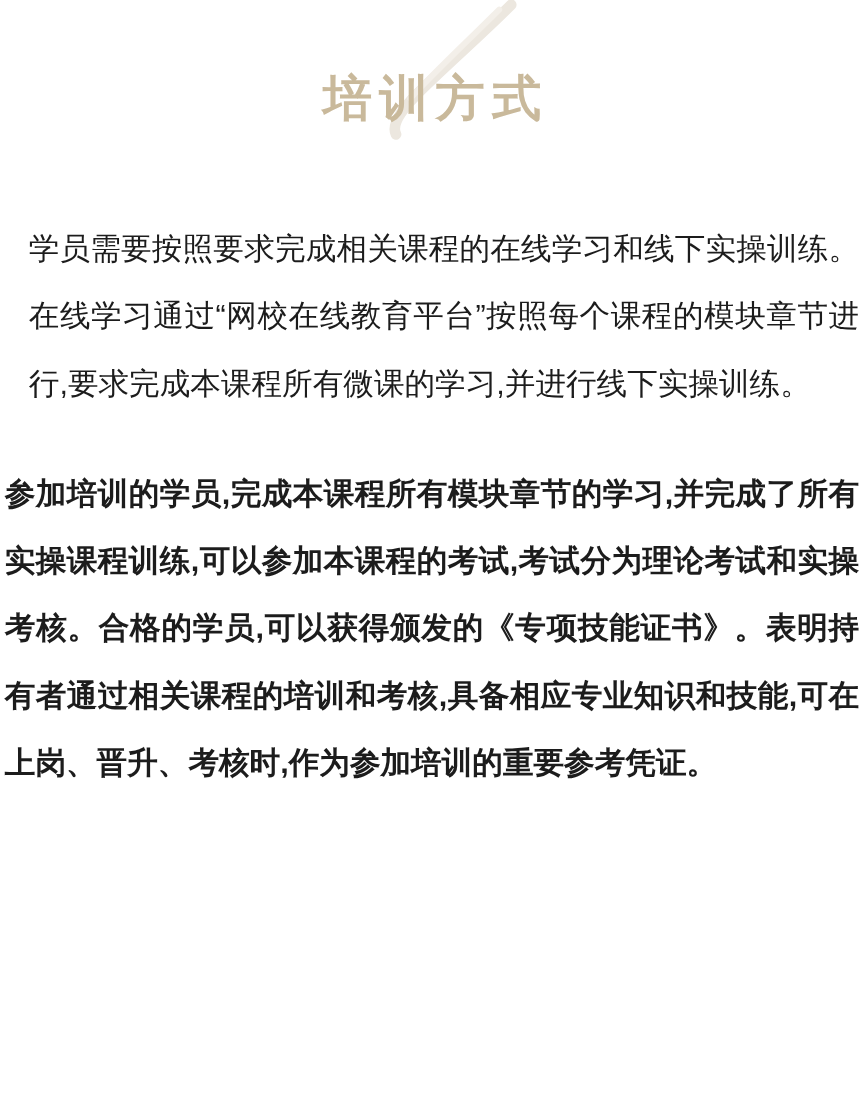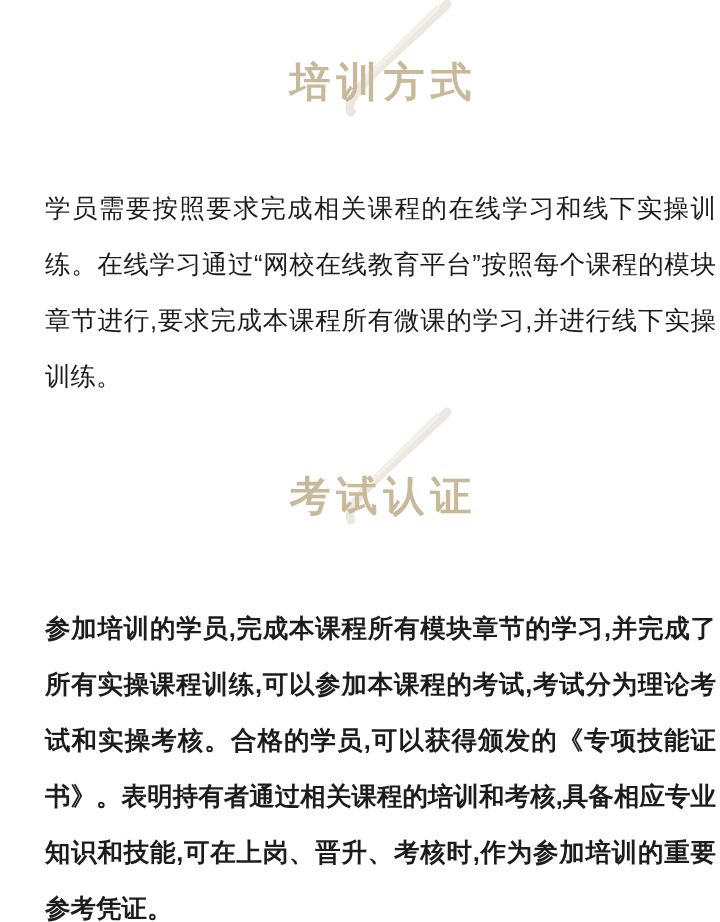--- a/index.html
+++ b/index.html
@@ -13,21 +13,20 @@
     font-family: "Liberation Sans", "DejaVu Sans", sans-serif;
     color: #1a1a1a;
     overflow: hidden;
     position: relative;
   }
   .page {
     width: 720px;
     height: 922px;
     position: relative;
     box-sizing: border-box;
-    padding-left: 41px;
   }
 
   
   .section-head {
     position: relative;
     text-align: center;
     height: 150px;
   }
   .section-head.second {
     height: 160px;
@@ -67,20 +66,21 @@
     line-height: 56px;
     color: #1c1c1c;
     letter-spacing: 0px;
     text-align: justify;
     text-justify: inter-ideograph;
     padding: 0 4px;
     margin: 0;
   }
   .para.first {
     margin-top: 30px;
+    margin-left: 20px;
   }
   .para.second {
     margin-top: 36px;
     font-weight: bold;
   }
 </style>
 </head>
 <body>
 
 <div class="page">
@@ -90,25 +90,16 @@
       <svg width="260" height="150" viewBox="0 0 260 150" aria-hidden="true">
         <path d="M196 4 C170 30 140 56 118 78 C104 92 96 104 100 112" fill="none" stroke="#ece7df" stroke-width="9" stroke-linecap="round"></path>
         <path d="M186 8 C160 34 132 60 112 82" fill="none" stroke="#f3efe9" stroke-width="5" stroke-linecap="round"></path>
       </svg>
     </div>
     <div class="head-title">培训方式</div>
   </div>
 
   <p class="para first">学员需要按照要求完成相关课程的在线学习和线下实操训练。在线学习通过“网校在线教育平台”按照每个课程的模块章节进行,要求完成本课程所有微课的学习,并进行线下实操训练。</p>
 
-  <div class="section-head second">
-    <div class="swoosh">
-      <svg width="260" height="160" viewBox="0 0 260 160" aria-hidden="true">
-        <path d="M196 8 C170 34 140 60 118 82 C104 96 96 108 100 116" fill="none" stroke="#ece7df" stroke-width="9" stroke-linecap="round"></path>
-        <path d="M186 12 C160 38 132 64 112 86" fill="none" stroke="#f3efe9" stroke-width="5" stroke-linecap="round"></path>
-      </svg>
-    </div>
-    <div class="head-title second">考试认证</div>
-  </div>
 
   <p class="para second">参加培训的学员,完成本课程所有模块章节的学习,并完成了所有实操课程训练,可以参加本课程的考试,考试分为理论考试和实操考核。合格的学员,可以获得颁发的《专项技能证书》。表明持有者通过相关课程的培训和考核,具备相应专业知识和技能,可在上岗、晋升、考核时,作为参加培训的重要参考凭证。</p>
 
 </div>
 
 </body></html>

